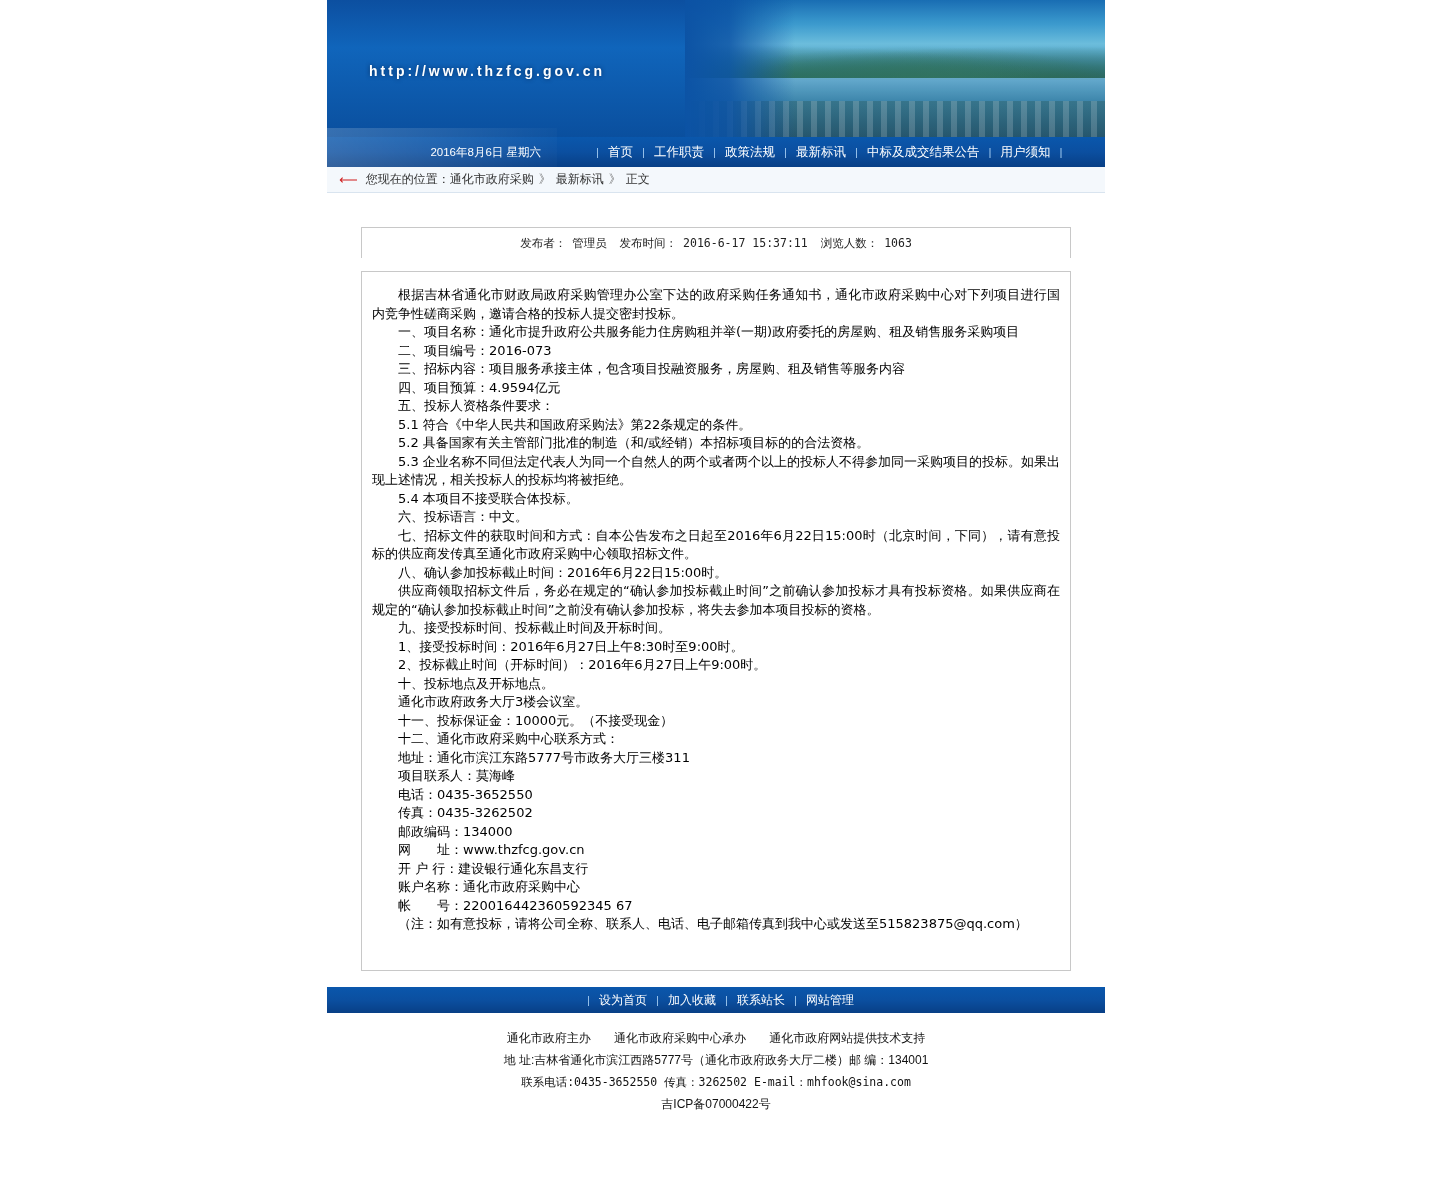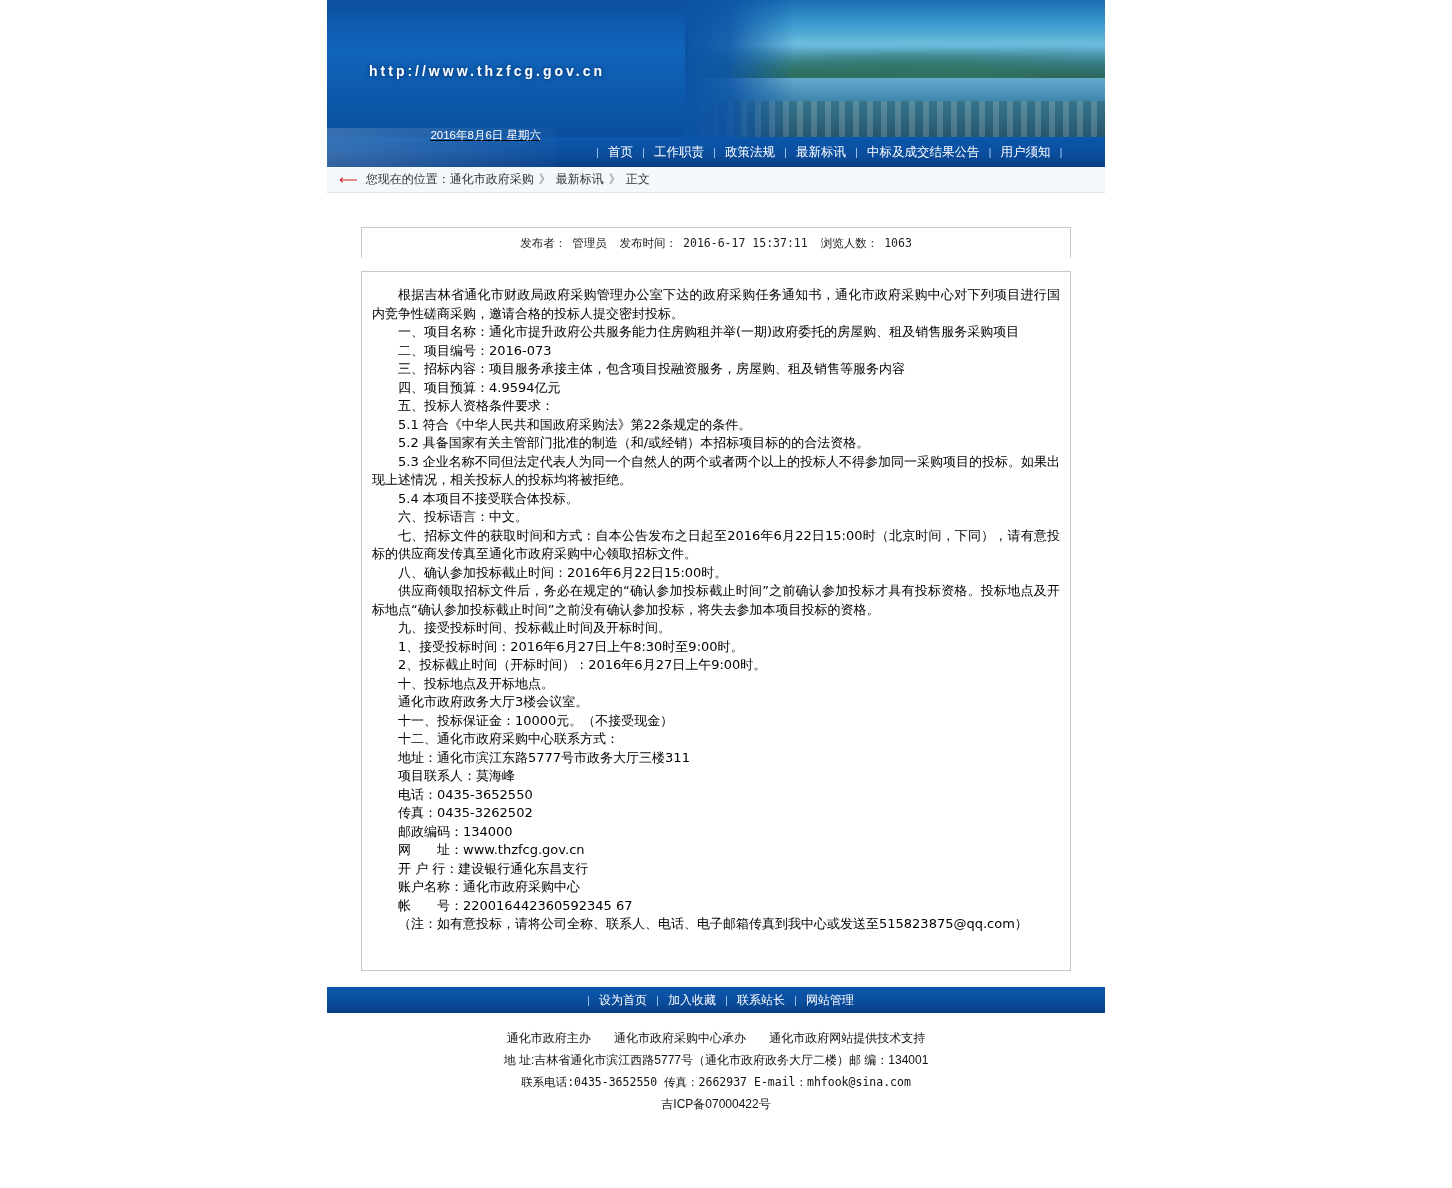--- a/index.html
+++ b/index.html
@@ -113,25 +113,25 @@
     height: 30px;
     background: linear-gradient(to bottom, #0a57ac 0%, #0b4fa0 50%, #083f86 100%);
     display: flex;
     align-items: center;
   }
   .nav-date-box {
     position: relative;
     width: 230px;
     height: 48px;
     display: flex;
+    align-items: center;
     justify-content: flex-end;
     padding-right: 16px;
     box-sizing: border-box;
     background: linear-gradient(to right, rgba(255,255,255,0.18), rgba(255,255,255,0.02));
-    text-decoration: underline;
   }
   .nav-date {
     font-size: 11.5px;
     color: #ffffff;
     white-space: nowrap;
   }
   .nav-links {
     display: flex;
     align-items: center;
     flex: 1;
@@ -317,21 +317,21 @@
         <p class="indent">三、招标内容：项目服务承接主体，包含项目投融资服务，房屋购、租及销售等服务内容</p>
         <p class="indent">四、项目预算：4.9594亿元</p>
         <p class="indent">五、投标人资格条件要求：</p>
         <p class="indent">5.1 符合《中华人民共和国政府采购法》第22条规定的条件。</p>
         <p class="indent">5.2 具备国家有关主管部门批准的制造（和/或经销）本招标项目标的的合法资格。</p>
         <p class="indent">5.3 企业名称不同但法定代表人为同一个自然人的两个或者两个以上的投标人不得参加同一采购项目的投标。如果出现上述情况，相关投标人的投标均将被拒绝。</p>
         <p class="indent">5.4 本项目不接受联合体投标。</p>
         <p class="indent">六、投标语言：中文。</p>
         <p class="indent">七、招标文件的获取时间和方式：自本公告发布之日起至2016年6月22日15:00时（北京时间，下同），请有意投标的供应商发传真至通化市政府采购中心领取招标文件。</p>
         <p class="indent">八、确认参加投标截止时间：2016年6月22日15:00时。</p>
-        <p class="indent">供应商领取招标文件后，务必在规定的“确认参加投标截止时间”之前确认参加投标才具有投标资格。投标地点及开标地点“确认参加投标截止时间”之前没有确认参加投标，将失去参加本项目投标的资格。</p>
+        <p class="indent">供应商领取招标文件后，务必在规定的“确认参加投标截止时间”之前确认参加投标才具有投标资格。如果供应商在规定的“确认参加投标截止时间”之前没有确认参加投标，将失去参加本项目投标的资格。</p>
         <p class="indent">九、接受投标时间、投标截止时间及开标时间。</p>
         <p class="indent">1、接受投标时间：2016年6月27日上午8:30时至9:00时。</p>
         <p class="indent">2、投标截止时间（开标时间）：2016年6月27日上午9:00时。</p>
         <p class="indent">十、投标地点及开标地点。</p>
         <p class="indent">通化市政府政务大厅3楼会议室。</p>
         <p class="indent">十一、投标保证金：10000元。（不接受现金）</p>
         <p class="indent">十二、通化市政府采购中心联系方式：</p>
         <p class="indent">地址：通化市滨江东路5777号市政务大厅三楼311</p>
         <p class="indent">项目联系人：莫海峰</p>
         <p class="indent">电话：0435-3652550</p>
@@ -356,18 +356,18 @@
       <a class="nav-link" href="#">网站管理</a>
     </div>
 
     <div class="footer-info">
       <div class="fi-line">
         <span>通化市政府主办</span>
         <span>通化市政府采购中心承办</span>
         <span>通化市政府网站提供技术支持</span>
       </div>
       <div>地 址:吉林省通化市滨江西路5777号（通化市政府政务大厅二楼）邮 编：134001</div>
-      <div class="fi-mono">联系电话:0435-3652550 传真：2662937 E-mail：mhfook@sina.com</div>
+      <div class="fi-mono">联系电话:0435-3652550 传真：3262502 E-mail：mhfook@sina.com</div>
       <div>吉ICP备07000422号</div>
     </div>
 
   </div>
 </div>
 
 </body></html>

